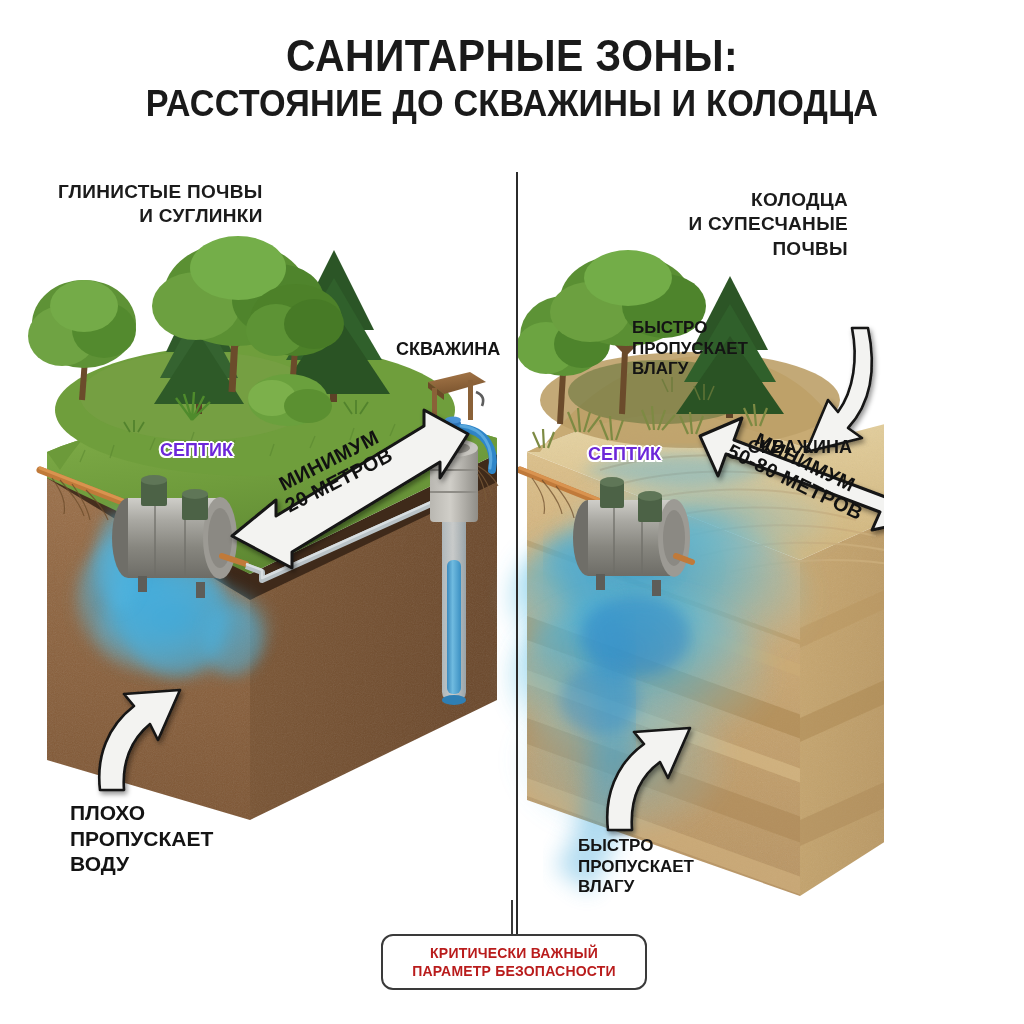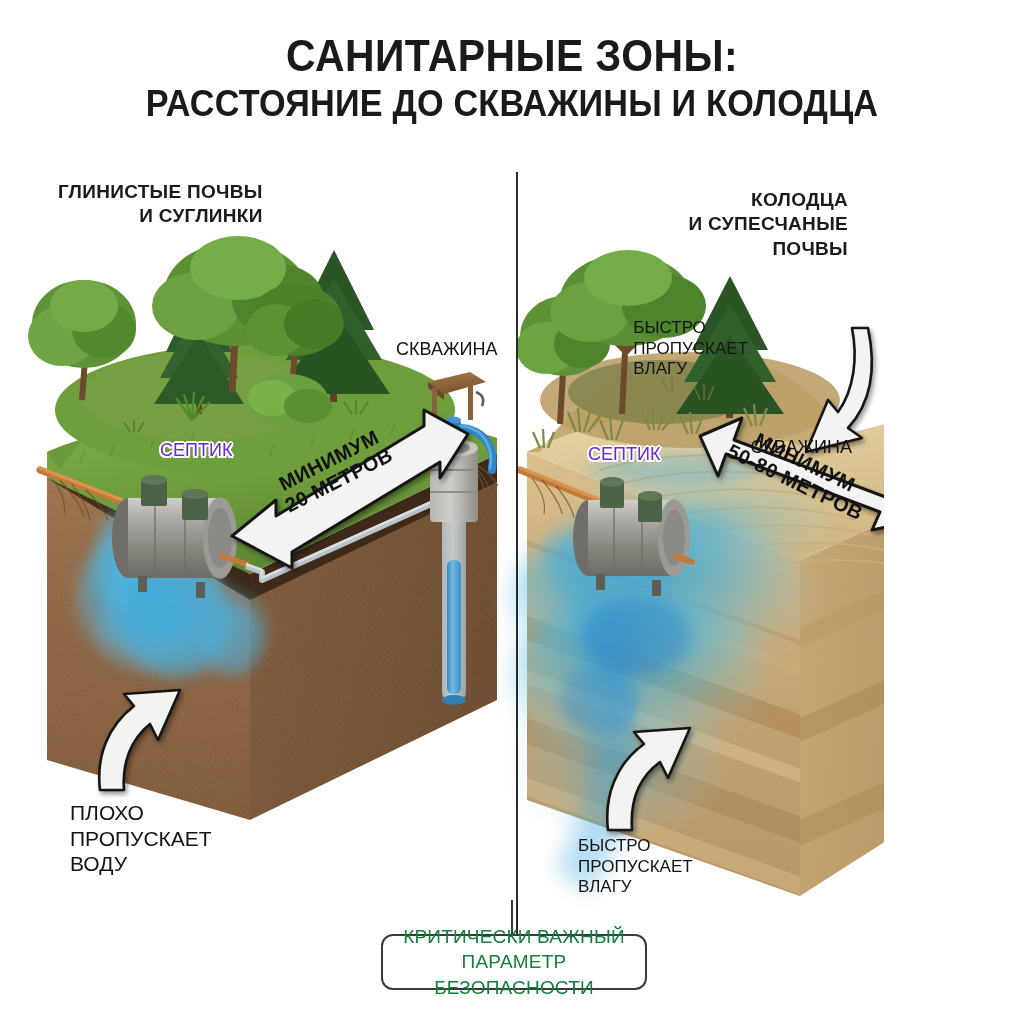--- a/index.html
+++ b/index.html
@@ -30,21 +30,21 @@
     position:absolute;font-size:19px;font-weight:bold;color:#1b1b1b;
     line-height:1.28;letter-spacing:0.3px;white-space:pre-line;
   }
   #head-left{left:52px;top:180px;text-align:right;margin-left:6px;}
   #head-right{right:36px;top:188px;text-align:right;}
 
   
   #divider{position:absolute;left:516px;top:172px;width:2px;height:762px;background:#2b2b2b;}
 
   
-  .lbl{position:absolute;font-weight:normal;color:#141414;line-height:1.22;white-space:pre-line;}
+  .lbl{position:absolute;font-weight:bold;color:#141414;line-height:1.22;white-space:pre-line;}
   .lbl.halo{
     color:#6d28d9;
     text-shadow:
       2px 0 0 #fff,-2px 0 0 #fff,0 2px 0 #fff,0 -2px 0 #fff,
       1.5px 1.5px 0 #fff,-1.5px 1.5px 0 #fff,1.5px -1.5px 0 #fff,-1.5px -1.5px 0 #fff;
   }
 
   #lbl-skvazhina-left{left:396px;top:339px;font-size:18px;}
   #lbl-septik-left{left:160px;top:440px;font-size:18px;}
   #lbl-poor{left:70px;top:800px;font-size:21px;}
@@ -52,21 +52,21 @@
   #lbl-skvazhina-right{right:32px;top:437px;font-size:18px;}
   #lbl-septik-right{left:588px;top:444px;font-size:18px;}
   #lbl-fast-bottom{left:578px;top:836px;font-size:17px;}
 
   
   #caption{
     position:absolute;left:381px;top:934px;width:262px;height:52px;
     border:2px solid #3a3a3a;border-radius:12px;background:#fff;
     display:flex;align-items:center;justify-content:center;text-align:center;
   }
-  #caption .ctext{font-size:19px;font-weight:normal;color:#15803d;line-height:1.32;white-space:pre-line;letter-spacing:0.2px;}
+  #caption .ctext{font-size:14px;font-weight:bold;color:#b91c1c;line-height:1.32;white-space:pre-line;letter-spacing:0.2px;}
 
   
   .arrow-text{
     position:absolute;font-weight:bold;color:#111;white-space:pre-line;
     text-align:center;line-height:1.12;letter-spacing:0.5px;
   }
   #arrow-text-left{
     left:244px;top:448px;width:180px;font-size:20px;
     transform:rotate(-27deg);transform-origin:center center;
   }

